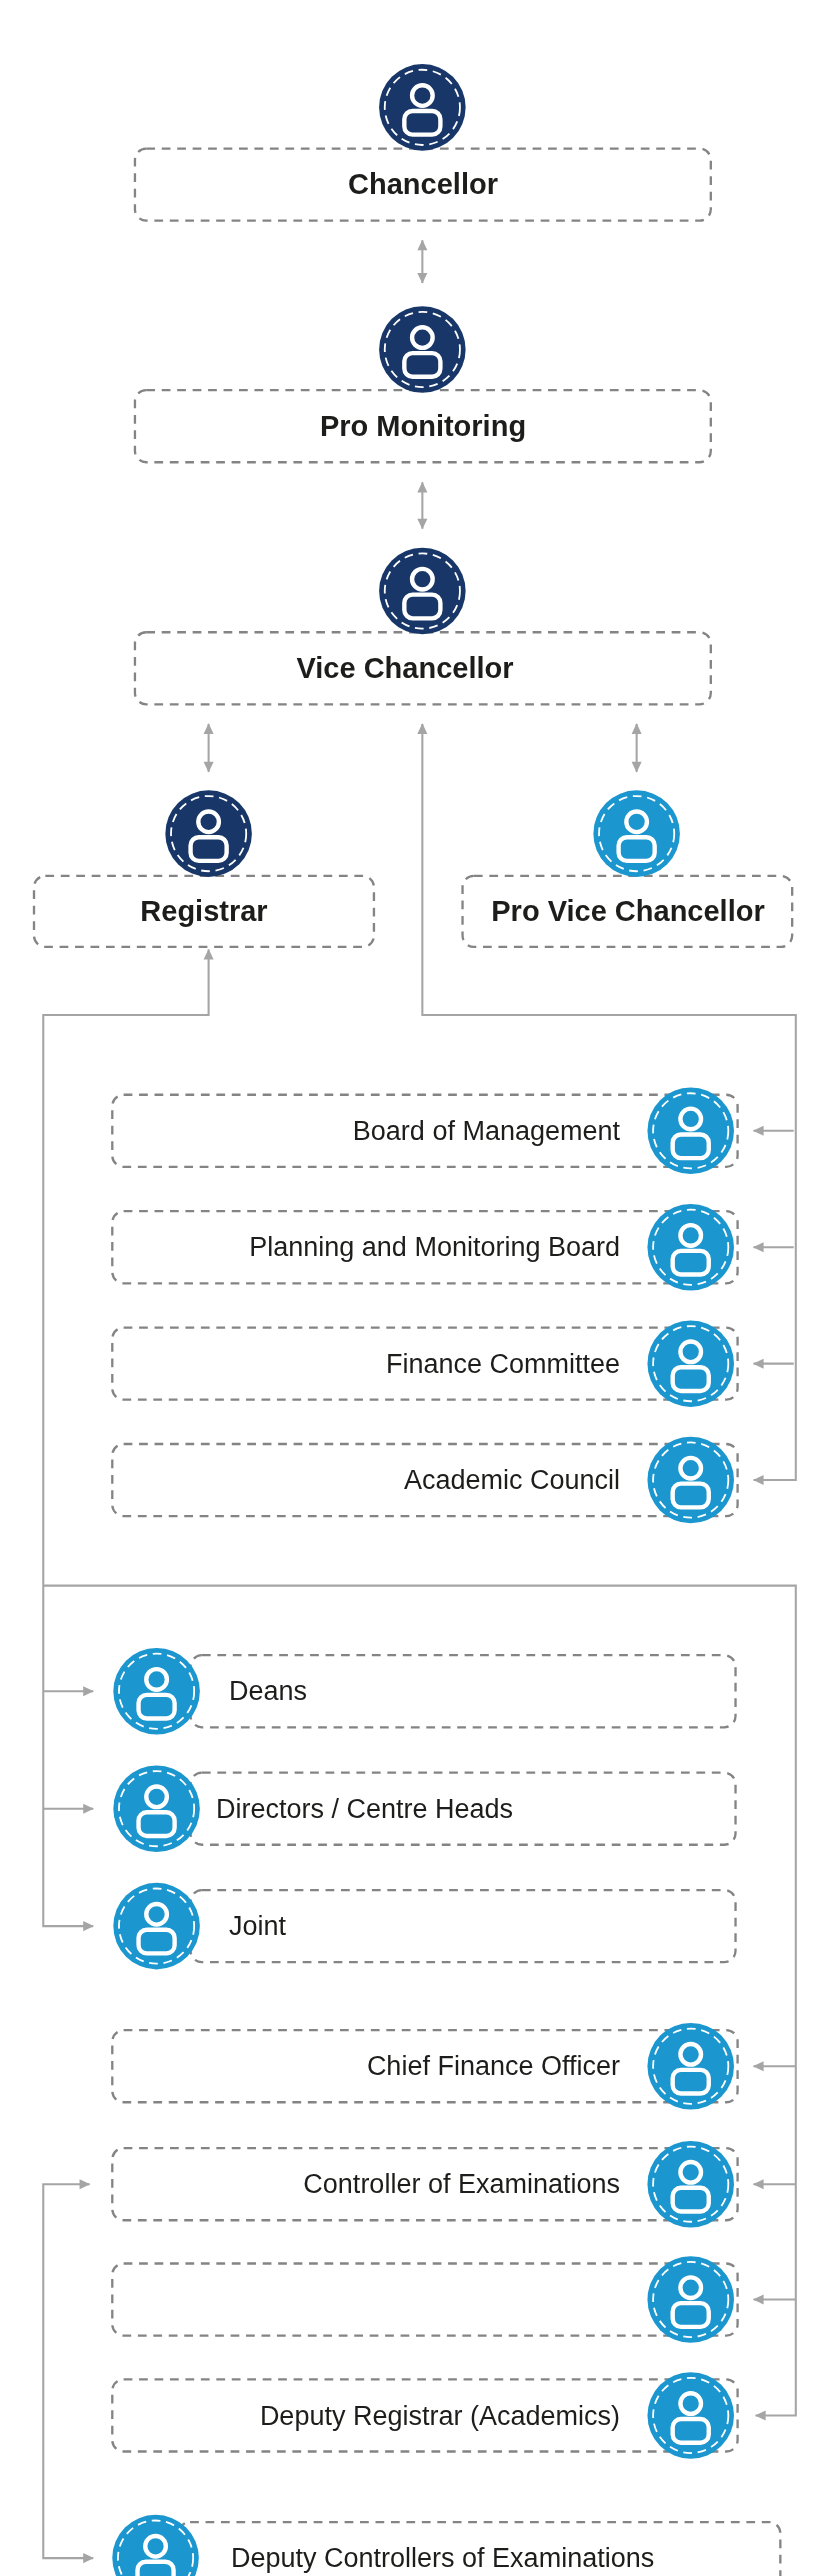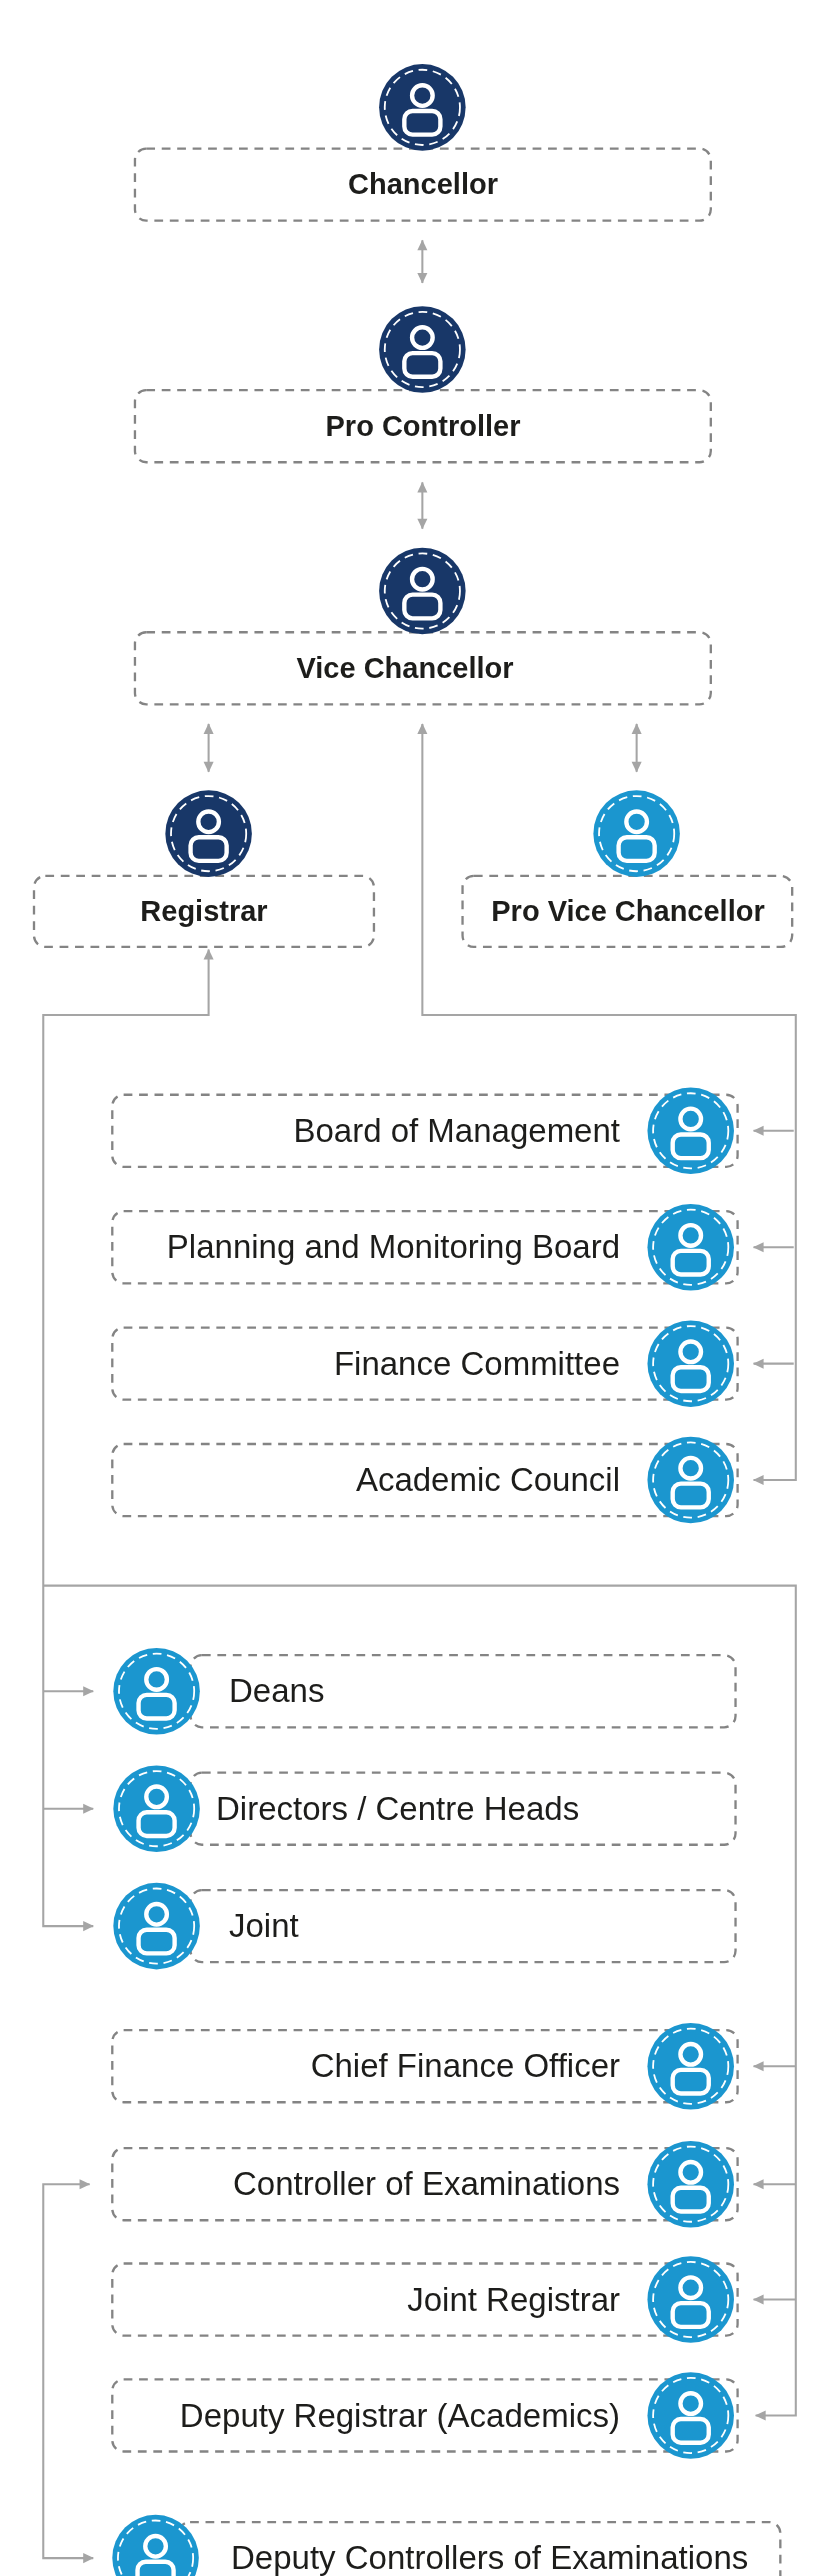--- a/index.html
+++ b/index.html
@@ -17,21 +17,21 @@
   rect.box{fill:none;stroke:var(--box-dash-gray);stroke-width:4.5;stroke-dasharray:17 13;}
   path.conn{fill:none;stroke:var(--connector-gray);stroke-width:4;}
   .bg-navy{fill:var(--navy);}
   .bg-blue{fill:var(--blue);}
   .label{
     position:absolute;display:flex;align-items:center;
     font-family:"Liberation Sans",sans-serif;color:var(--text-dark);
     white-space:nowrap;box-sizing:border-box;
   }
   .title-label{justify-content:center;font-weight:700;font-size:29px;}
-  .row-label{font-weight:400;font-size:33px;}
+  .row-label{font-weight:400;font-size:27px;}
   .align-right{justify-content:flex-end;}
   .align-left{justify-content:flex-start;}
 </style>
 </head>
 <body>
 
 <div class="canvas">
 
   <svg class="underlay" viewBox="0 0 1625 5175">
     <defs>
@@ -144,34 +144,33 @@
         <circle r="84" class="bg-blue"></circle>
         <use href="#person-glyph"></use>
       </g>
     <g transform="translate(302,4966)">
         <circle r="84" class="bg-blue"></circle>
         <use href="#person-glyph"></use>
       </g>
   </svg>
 
   <div class="label title-label" style="left:135px;top:148px;width:576px;height:72px;">Chancellor</div>
-  <div class="label title-label" style="left:135px;top:390px;width:576px;height:72px;">Pro Controller</div>
+  <div class="label title-label" style="left:135px;top:390px;width:576px;height:72px;">Pro Monitoring</div>
   <div class="label title-label" style="left:117px;top:632px;width:576px;height:72px;">Vice Chancellor</div>
   <div class="label title-label" style="left:34px;top:876px;width:340px;height:71px;">Registrar</div>
   <div class="label title-label" style="left:463px;top:876px;width:330px;height:71px;">Pro Vice Chancellor</div>
 
   <div class="label row-label align-right" style="left:112px;top:1095px;width:625px;height:72px;padding-right:117px;">Board of Management</div>
   <div class="label row-label align-right" style="left:112px;top:1211px;width:625px;height:72px;padding-right:117px;">Planning and Monitoring Board</div>
   <div class="label row-label align-right" style="left:112px;top:1328px;width:625px;height:72px;padding-right:117px;">Finance Committee</div>
   <div class="label row-label align-right" style="left:112px;top:1444px;width:625px;height:72px;padding-right:117px;">Academic Council</div>
 
   <div class="label row-label align-left" style="left:191px;top:1655px;width:545px;height:72px;padding-left:38px;">Deans</div>
   <div class="label row-label align-left" style="left:178px;top:1773px;width:545px;height:72px;padding-left:38px;">Directors / Centre Heads</div>
   <div class="label row-label align-left" style="left:191px;top:1890px;width:545px;height:72px;padding-left:38px;">Joint</div>
 
   <div class="label row-label align-right" style="left:112px;top:2030px;width:625px;height:72px;padding-right:117px;">Chief Finance Officer</div>
   <div class="label row-label align-right" style="left:112px;top:2148px;width:625px;height:72px;padding-right:117px;">Controller of Examinations</div>
-  <div class="label row-label align-right" style="left:112px;top:2264px;width:625px;height:72px;padding-right:117px;">Joint Registrar</div>
   <div class="label row-label align-right" style="left:112px;top:2380px;width:625px;height:72px;padding-right:117px;">Deputy Registrar (Academics)</div>
 
   <div class="label row-label align-left" style="left:179px;top:2522px;width:602px;height:72px;padding-left:52px;">Deputy Controllers of Examinations</div>
 </div>
 
 
 </body></html>

